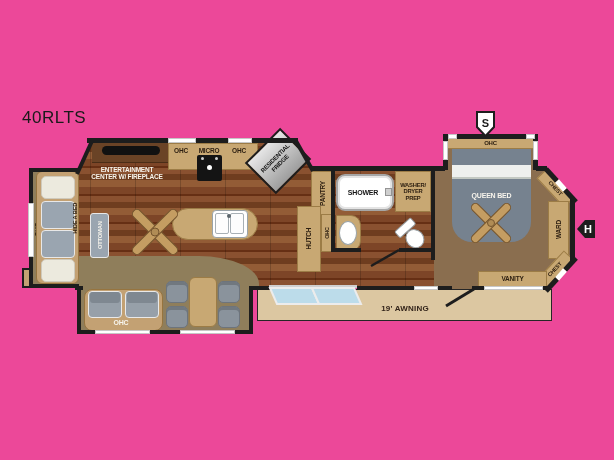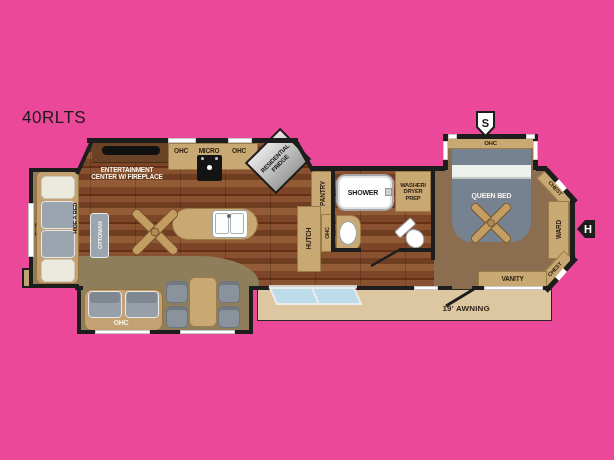--- a/index.html
+++ b/index.html
@@ -18,21 +18,21 @@
   svg{position:absolute;left:0;top:0;pointer-events:none;}
 </style>
 </head>
 <body>
 
 <div id="plan">
 
   <div class="abs" style="left:22px;top:108px;font-size:17px;color:#1a1a1a;letter-spacing:.5px;">40RLTS</div>
 
   <div class="abs" style="left:257px;top:289px;width:295px;height:32px;background:#dcc7a1;border:1.6px solid #262626;box-sizing:border-box;"></div>
-  <div class="lab" style="left:340px;top:303px;width:150px;height:12px;font-size:8px;color:#33241a;letter-spacing:.2px;justify-content:flex-end;">
+  <div class="lab" style="left:330px;top:303px;width:150px;height:12px;font-size:8px;color:#33241a;letter-spacing:.2px;">
        <span>19' AWNING</span>
     </div>
 
   <div class="abs" style="left:22px;top:268px;width:20px;height:20px;background:#c3a173;border:2.5px solid #1d1d1d;box-sizing:border-box;"></div>
 
   <div class="abs" style="left:0;top:0;width:614px;height:460px;
               background-color:#7d4527;
               background-image:
                 repeating-linear-gradient(90deg, rgba(0,0,0,.18) 0 1px, rgba(0,0,0,0) 1px 45px),
                 repeating-linear-gradient(180deg, #8a5130 0 6px, #6f3d1f 6px 12px, #935c36 12px 19px, #7d4527 19px 26px, #662f14 26px 28px);

